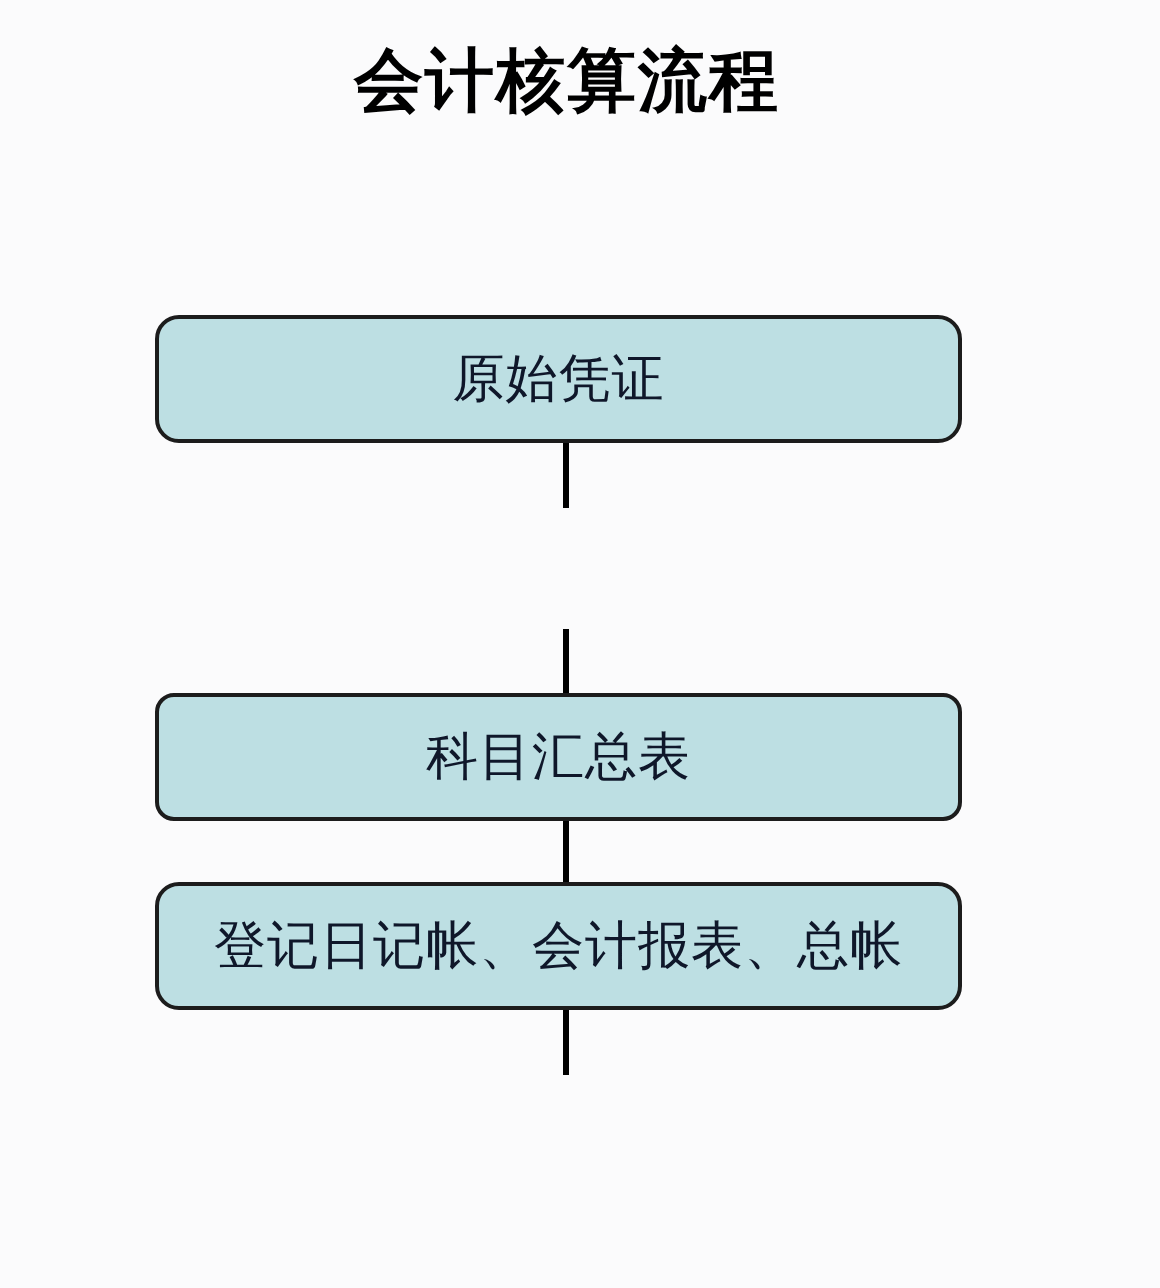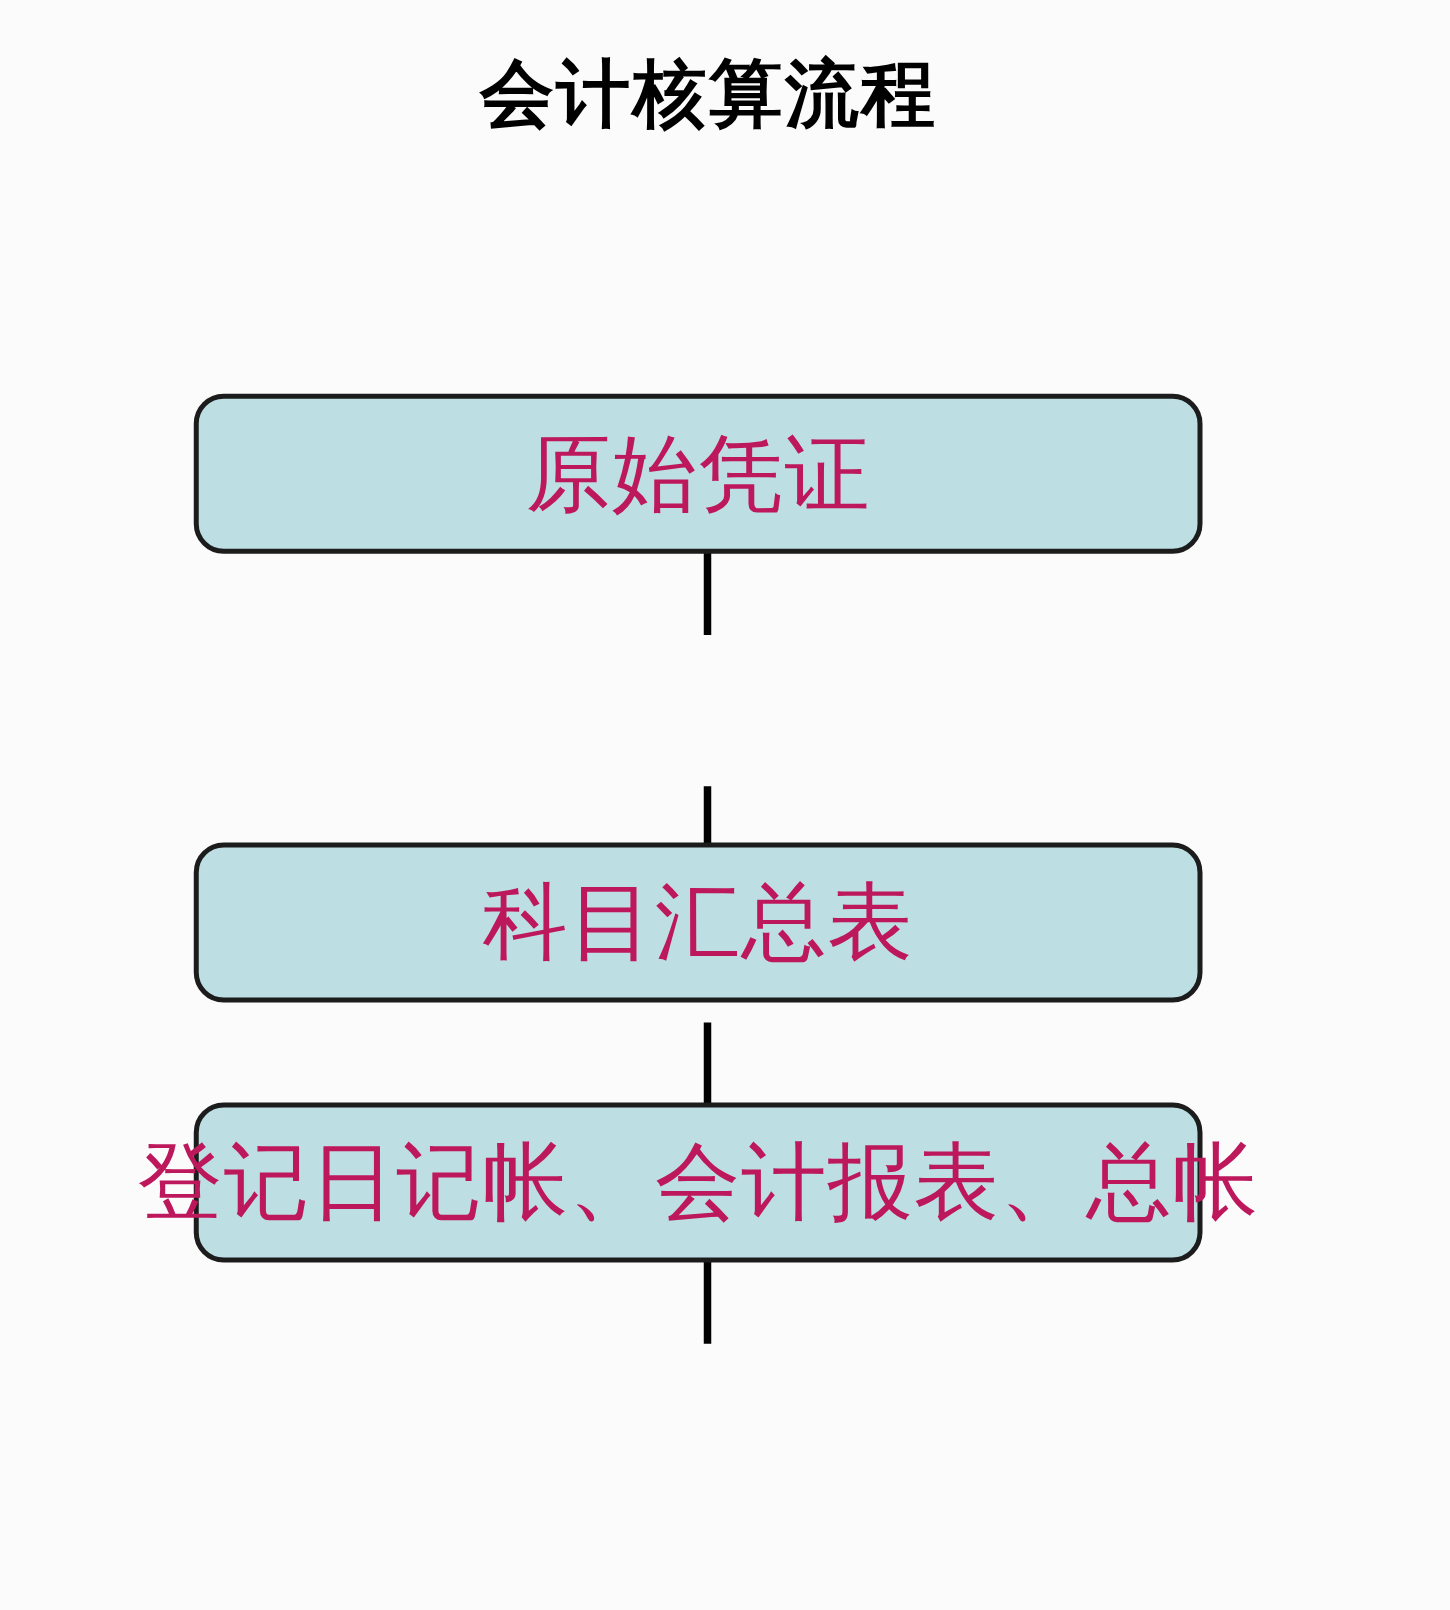--- a/index.html
+++ b/index.html
@@ -15,21 +15,21 @@
     background: #fbfbfc;
     overflow: hidden;
   }
 
   .page-title {
     position: absolute;
     top: 40px;
     left: 0;
     width: 1134px;           
     text-align: center;
-    font-size: 59px;
+    font-size: 69px;
     font-weight: 700;
     letter-spacing: 2px;
     color: #000000;
     line-height: 1.2;
   }
 
   .flow-node {
     position: absolute;
     left: 155px;
     width: 807px;
@@ -37,39 +37,39 @@
     background: #bddfe3;
     border: 4px solid #1c1c1c;
     border-radius: 24px;
     display: flex;
     align-items: center;
     justify-content: center;
     z-index: 1;
   }
 
   .flow-node .node-label {
-    font-size: 68px;
-    color: #be185d;
+    font-size: 52px;
+    color: #0f172a;
     white-space: nowrap;
     letter-spacing: 1px;
   }
 
   .connector {
     position: absolute;
     left: 563px;
     width: 6px;
     height: 68px;
     background: #000000;
     z-index: 0;
   }
 
   
   .node-1 { top: 315px; }
   .node-2 { top: 504px; }
-  .node-3 { top: 674px; }
+  .node-3 { top: 693px; border-radius: 19px; }
   .node-4 { top: 882px; }
   .node-5 { top: 1071px; }
 
   .conn-1 { top: 440px; }
   .conn-2 { top: 629px; }
   .conn-3 { top: 818px; }
   .conn-4 { top: 1007px; }
 </style>
 </head>
 <body>

